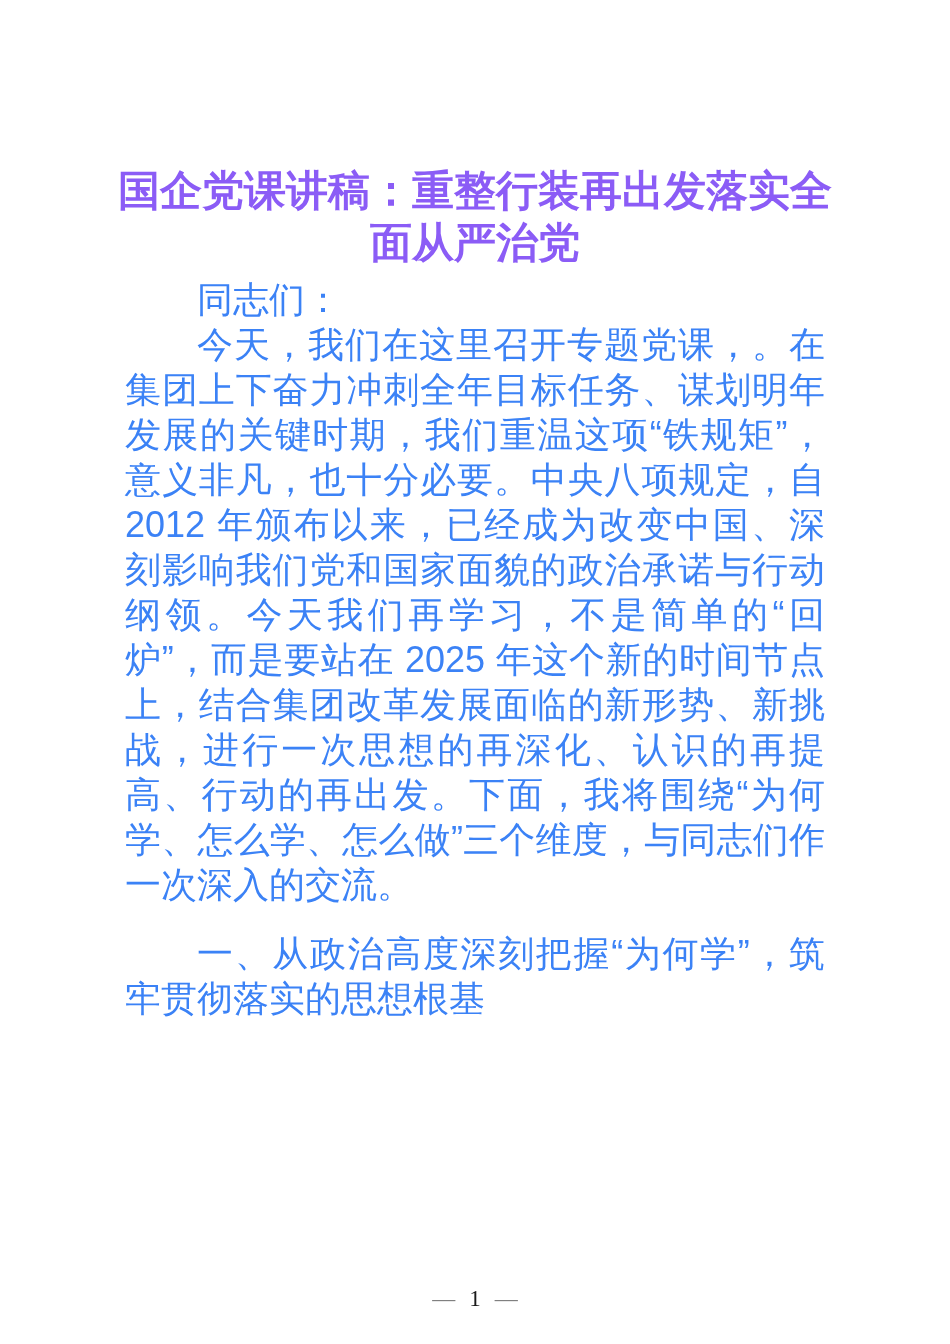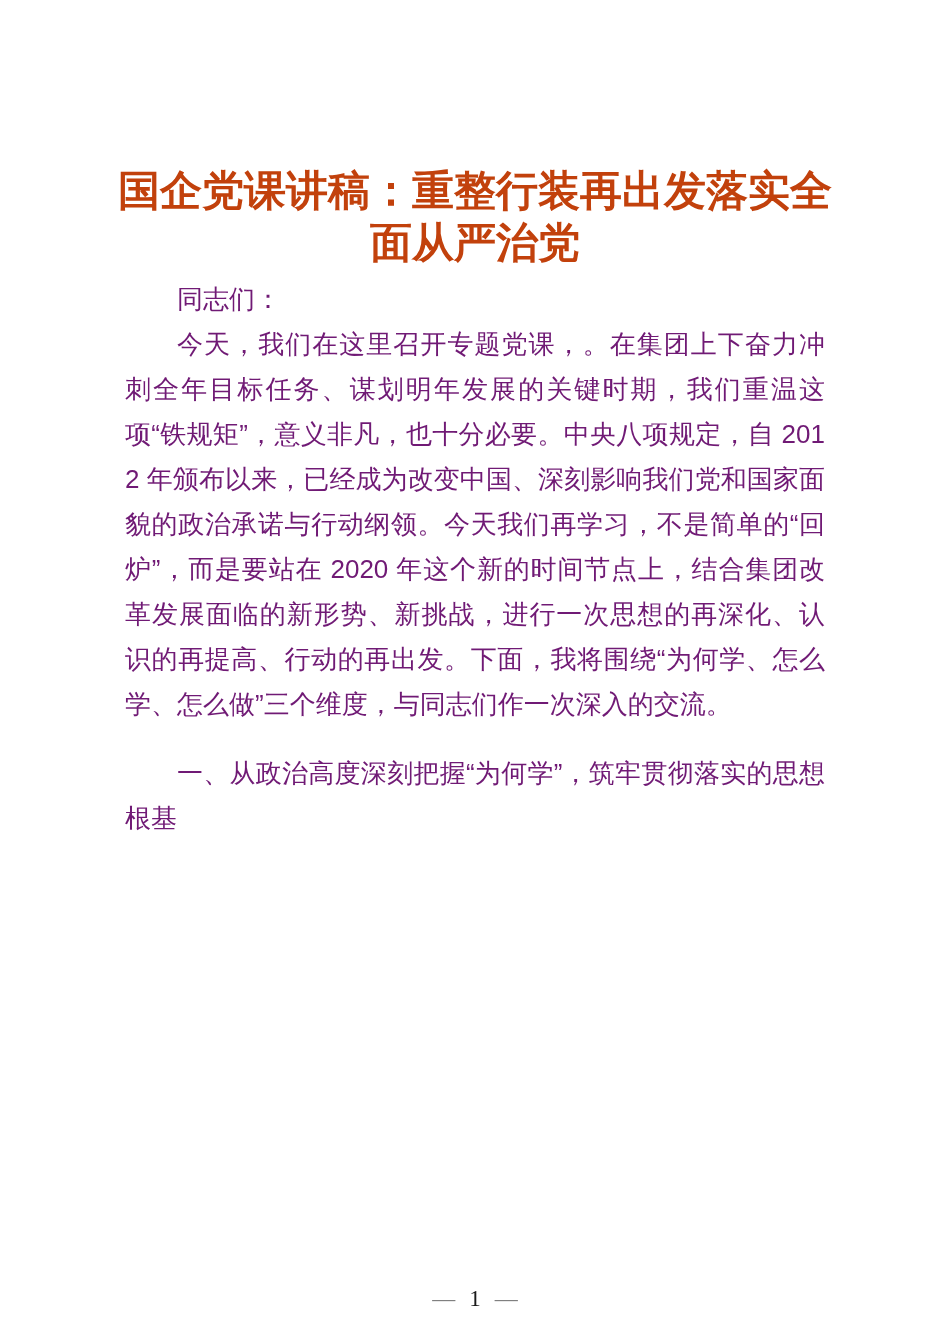--- a/index.html
+++ b/index.html
@@ -21,31 +21,31 @@
     padding: 165px 125px 0 125px;
     background: #ffffff;
   }
   .doc-title {
     margin: 0 -18px 8px -18px;
     font-family: "Liberation Serif", "DejaVu Serif", serif;
     font-weight: 700;
     font-size: 42px;
     line-height: 52px;
     text-align: center;
-    color: #c2410c;
+    color: #8b5cf6;
   }
   .doc-body {
     margin-top: 6px;
   }
   .para {
     margin: 0;
     font-family: "Liberation Sans", "DejaVu Sans", sans-serif;
-    font-size: 26px;
+    font-size: 36px;
     line-height: 45px;
-    color: #701a75;
+    color: #3b82f6;
     text-align: justify;
     text-indent: 2em;
     word-break: break-all;
   }
   .para.heading {
     margin-top: 24px;
   }
   .page-footer {
     position: absolute;
     left: 0;
@@ -69,21 +69,21 @@
 <body>
 
 <div class="page">
 
   <h1 class="doc-title">国企党课讲稿：重整行装再出发落实全面从严治党</h1>
 
   <div class="doc-body">
 
     <p class="para">同志们：</p>
 
-    <p class="para">今天，我们在这里召开专题党课，。在集团上下奋力冲刺全年目标任务、谋划明年发展的关键时期，我们重温这项“铁规矩”，意义非凡，也十分必要。中央八项规定，自 2012 年颁布以来，已经成为改变中国、深刻影响我们党和国家面貌的政治承诺与行动纲领。今天我们再学习，不是简单的“回炉”，而是要站在 2020 年这个新的时间节点上，结合集团改革发展面临的新形势、新挑战，进行一次思想的再深化、认识的再提高、行动的再出发。下面，我将围绕“为何学、怎么学、怎么做”三个维度，与同志们作一次深入的交流。</p>
+    <p class="para">今天，我们在这里召开专题党课，。在集团上下奋力冲刺全年目标任务、谋划明年发展的关键时期，我们重温这项“铁规矩”，意义非凡，也十分必要。中央八项规定，自 2012 年颁布以来，已经成为改变中国、深刻影响我们党和国家面貌的政治承诺与行动纲领。今天我们再学习，不是简单的“回炉”，而是要站在 2025 年这个新的时间节点上，结合集团改革发展面临的新形势、新挑战，进行一次思想的再深化、认识的再提高、行动的再出发。下面，我将围绕“为何学、怎么学、怎么做”三个维度，与同志们作一次深入的交流。</p>
 
     <p class="para heading">一、从政治高度深刻把握“为何学”，筑牢贯彻落实的思想根基</p>
 
 
 
   </div>
 
   <div class="page-footer">
     <span class="dash">—</span><span class="page-num">1</span><span class="dash">—</span>
   </div>

